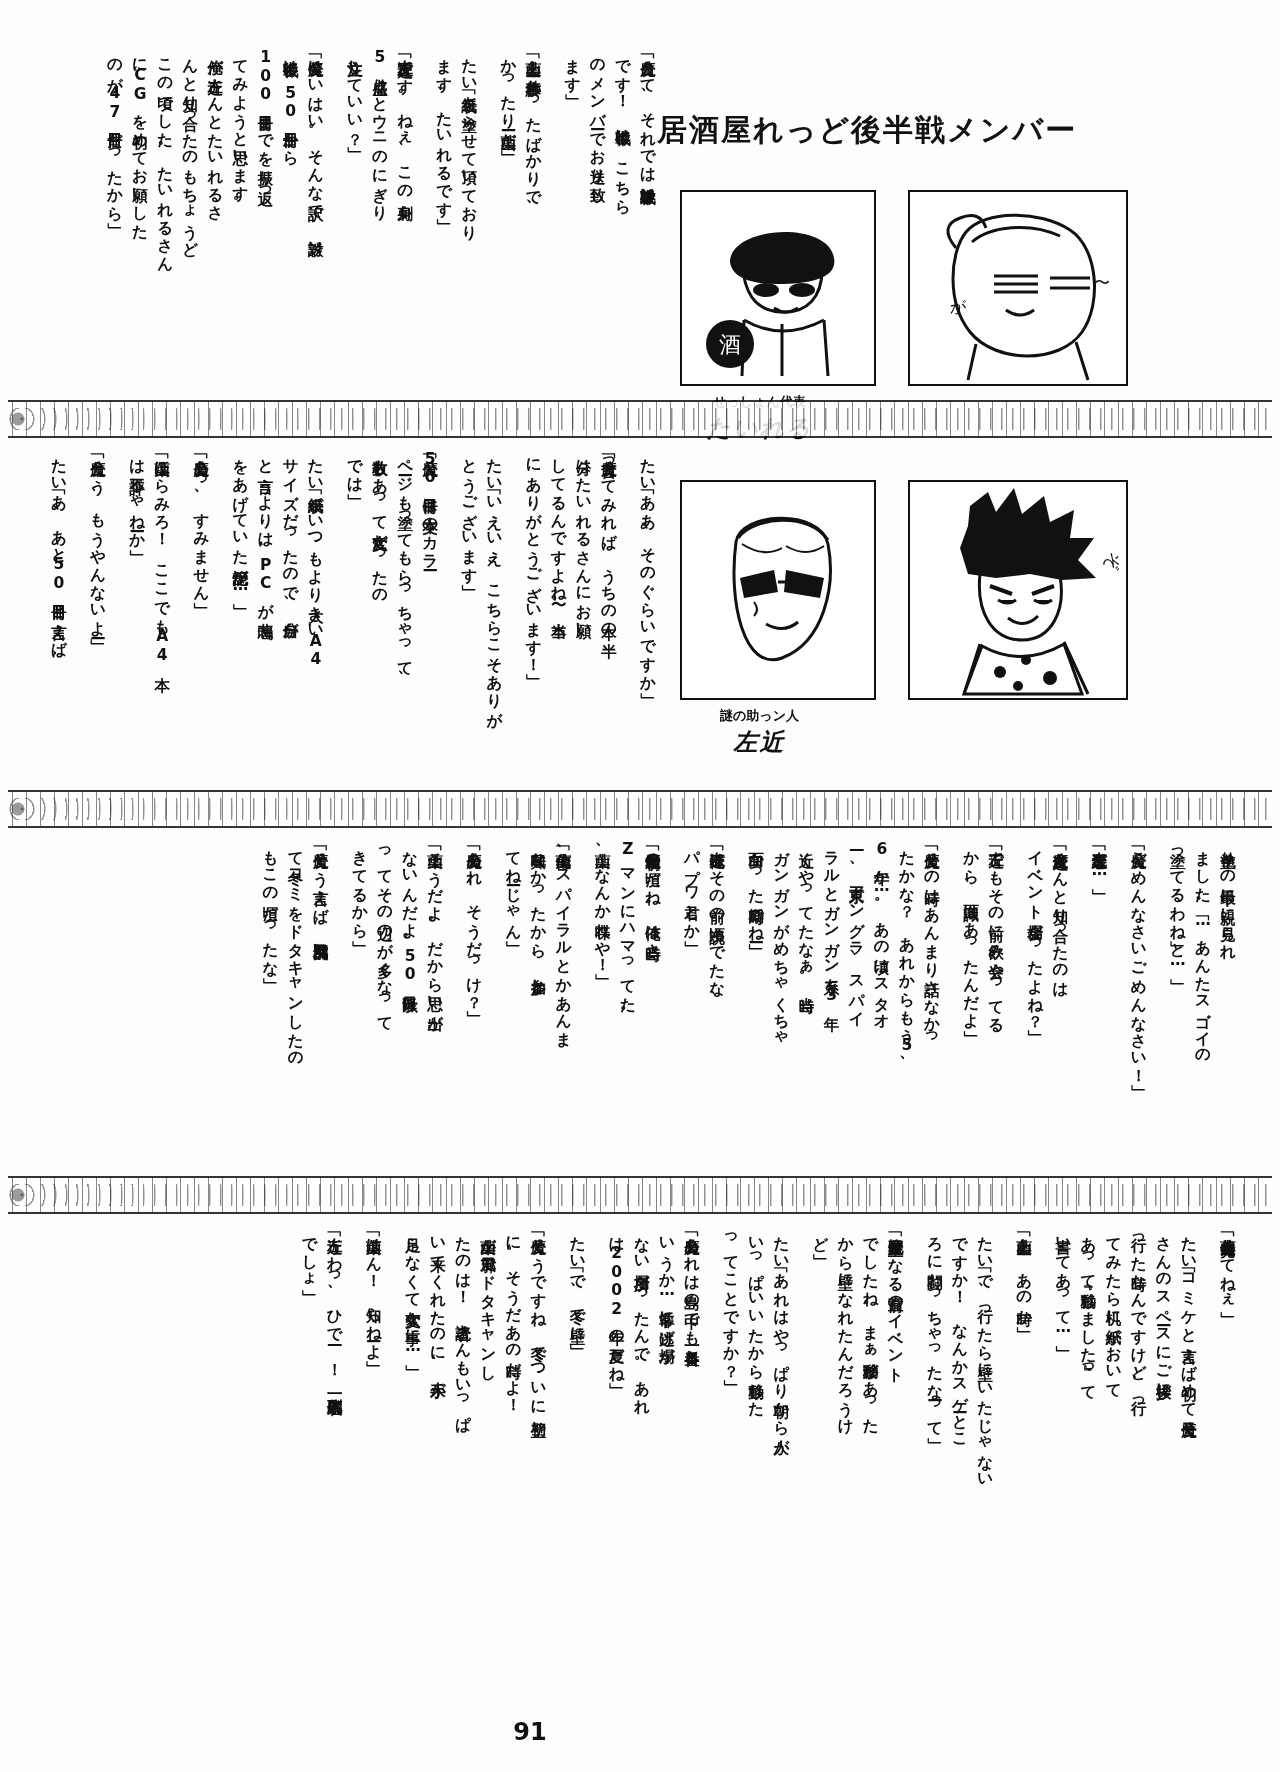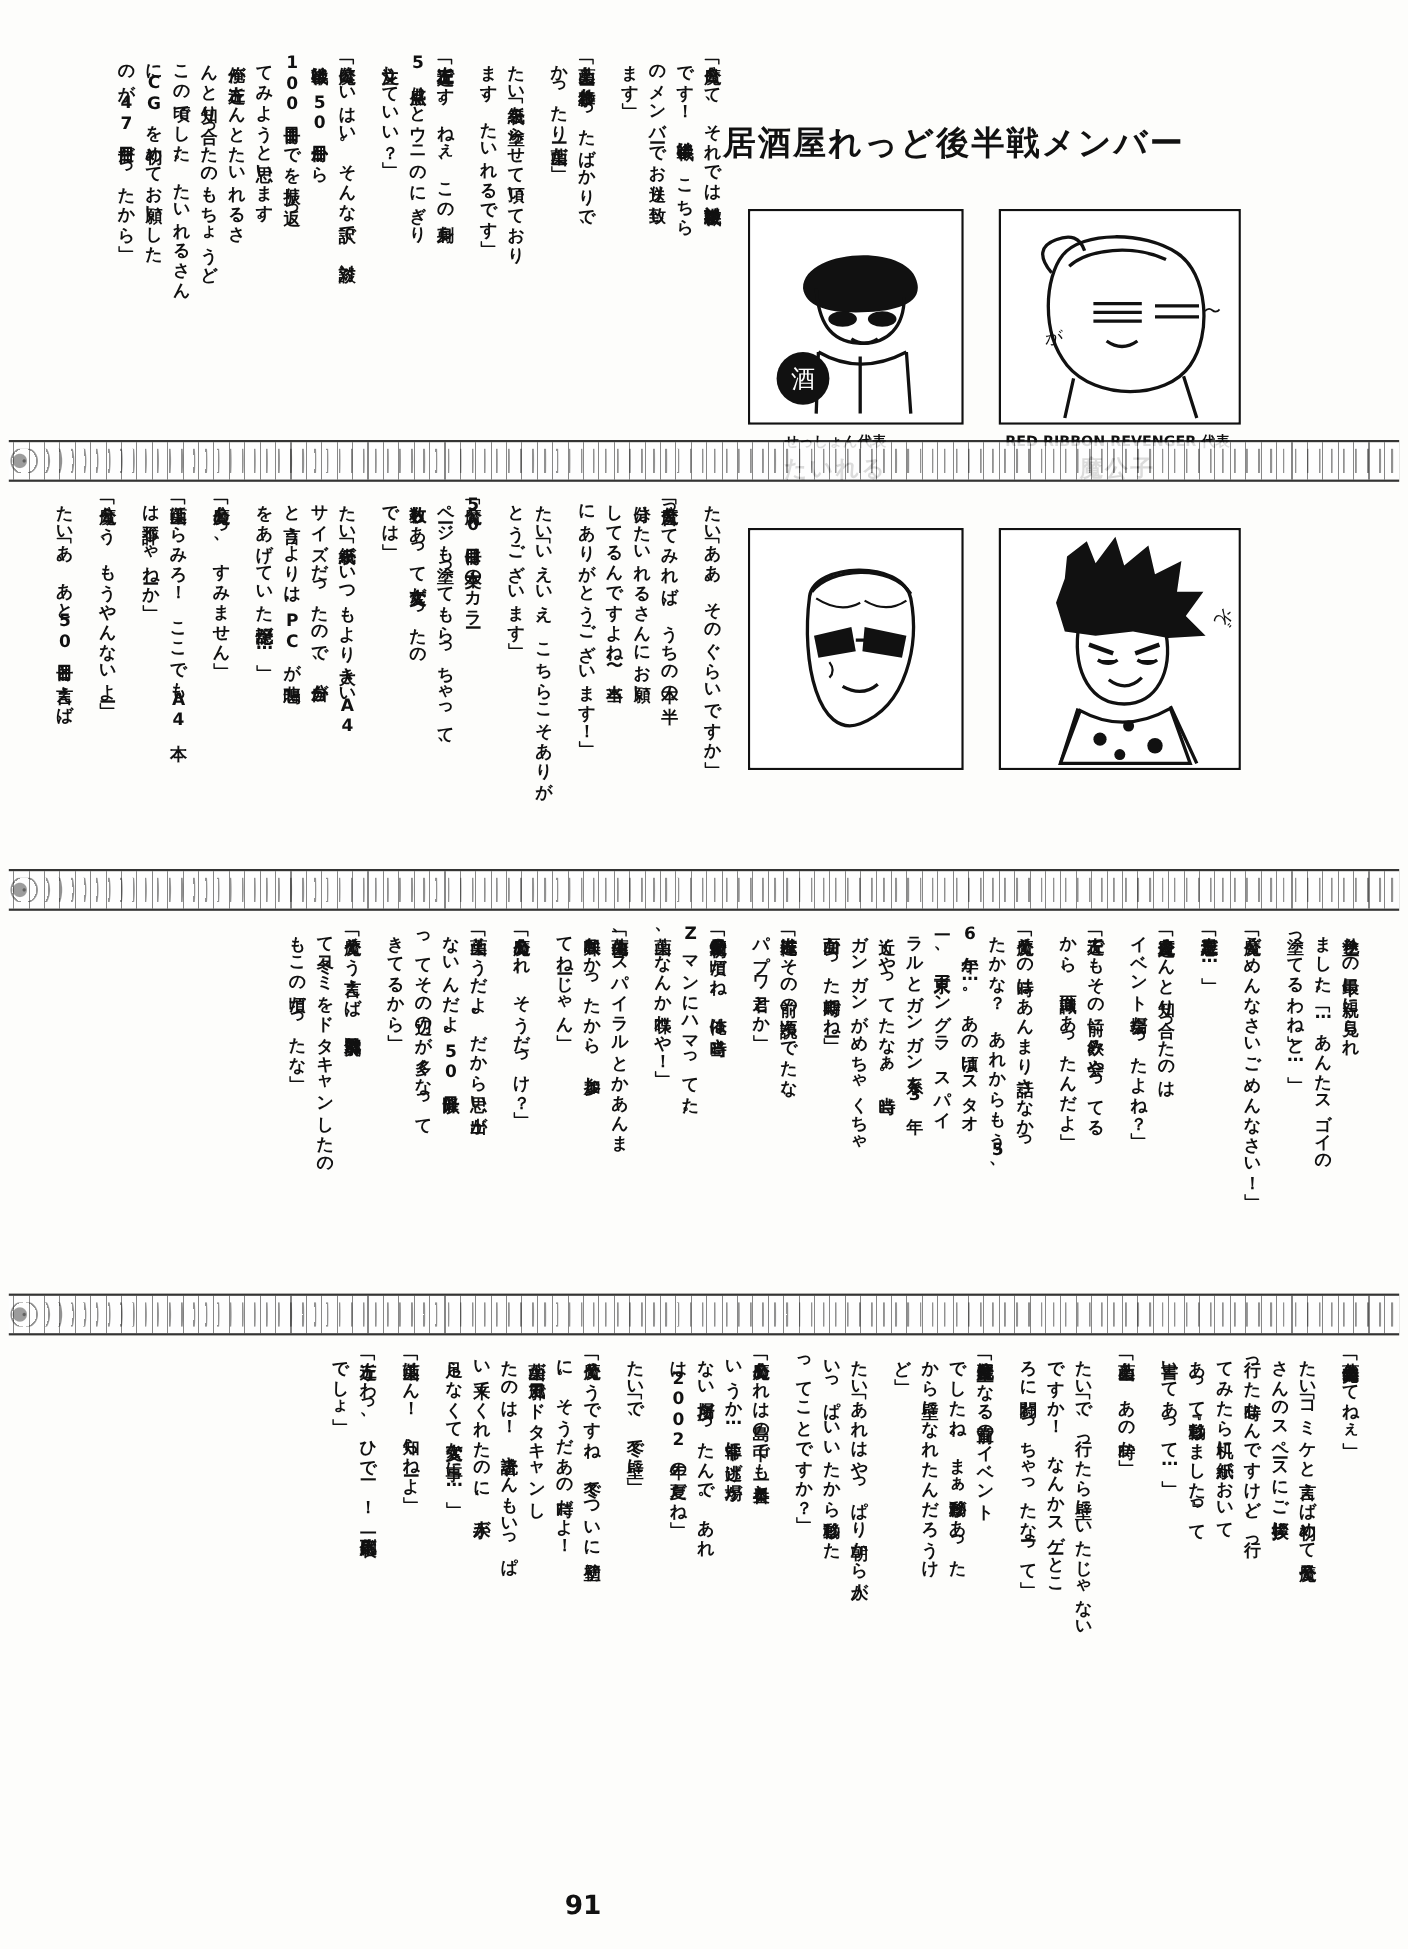--- a/index.html
+++ b/index.html
@@ -65,21 +65,21 @@
     border:2px solid #111;
     background:#fff;
     overflow:hidden;
   }
   .cap{
     position:absolute;
     text-align:center;
     width:197px;
   }
   .cap .role{font-size:13px;font-weight:700;display:block;line-height:1.5;}
-  .cap .nm{font-size:21px;font-weight:700;display:block;line-height:1.4;letter-spacing:2px;}
+  .cap .nm{font-size:24px;font-weight:700;display:block;line-height:1.4;letter-spacing:2px;font-style:italic;}
 
   .pagenum{
     position:absolute;left:0;width:1060px;bottom:26px;
     text-align:center;font-size:24px;font-weight:700;
   }
 
   svg{display:block;}
 </style>
 </head>
 <body>
@@ -115,37 +115,37 @@
       <path d="M62 50 C80 34 120 30 150 44" fill="none" stroke="#111" stroke-width="3"></path>
       <path d="M84 84 h44 M84 92 h44 M84 100 h44" stroke="#111" stroke-width="3"></path>
       <path d="M140 86 h40 M140 96 h40" stroke="#111" stroke-width="3"></path>
       <path d="M96 118 q14 10 28 0" fill="none" stroke="#111" stroke-width="3"></path>
       <path d="M46 56 q-18 -22 4 -30 q20 -8 26 10" fill="none" stroke="#111" stroke-width="3"></path>
       <text x="40" y="120" font-size="16" fill="#111" font-family="DejaVu Sans">が</text>
       <text x="184" y="96" font-size="16" fill="#111" font-family="DejaVu Sans">〜</text>
       <path d="M66 152 L58 188 M166 150 L178 188" stroke="#111" stroke-width="3" fill="none"></path>
     </svg>
   </div>
-  <div class="cap" style="left:901px;top:392px;width:230px;">
-    <span class="role">RED RIBBON REVENGER 代表</span>
-    <span class="nm">魔公子</span>
-  </div>
 
   <div class="portrait" style="left:680px;top:480px;width:192px;height:216px;">
     <svg viewBox="0 0 192 216" width="192" height="216">
       <rect width="192" height="216" fill="#fff"></rect>
       <path d="M54 60 C58 30 138 26 146 62 C154 104 142 160 100 176 C62 190 46 120 54 60Z" fill="none" stroke="#111" stroke-width="3"></path>
       <path d="M56 56 C72 34 128 30 146 58" fill="none" stroke="#111" stroke-width="3"></path>
       <path d="M60 62 q22 14 40 4 M104 64 q20 12 38 0" fill="none" stroke="#111" stroke-width="2"></path>
       <path d="M58 96 L92 88 L96 110 L62 116 Z" fill="#111"></path>
       <path d="M104 88 L142 96 L138 116 L102 110 Z" fill="#111"></path>
       <path d="M96 100 h8" stroke="#111" stroke-width="3"></path>
       <path d="M84 142 q18 10 32 -2" fill="none" stroke="#111" stroke-width="3"></path>
       <path d="M72 120 q6 8 0 14" fill="none" stroke="#111" stroke-width="2"></path>
     </svg>
+  </div>
+  <div class="cap" style="left:661px;top:706px;">
+    <span class="role">謎の助っン人</span>
+    <span class="nm">左近</span>
   </div>
 
   <div class="portrait" style="left:908px;top:480px;width:216px;height:216px;">
     <svg viewBox="0 0 216 216" width="216" height="216">
       <rect width="216" height="216" fill="#fff"></rect>
       <path d="M60 24 L78 10 L86 30 L104 6 L112 32 L134 14 L140 40 L164 28 L160 56 L184 56 L168 78 L186 96 L152 98 L120 92 L86 96 L58 92 L50 66 L58 44 Z" fill="#111"></path>
       <path d="M70 92 C66 130 82 158 112 158 C142 158 156 128 150 94" fill="none" stroke="#111" stroke-width="3"></path>
       <path d="M80 104 l22 8 M144 104 l-22 8" stroke="#111" stroke-width="4"></path>
       <path d="M88 118 q10 6 18 0" fill="#111" stroke="#111" stroke-width="3"></path>
       <path d="M124 118 q10 6 18 0" fill="#111" stroke="#111" stroke-width="3"></path>

